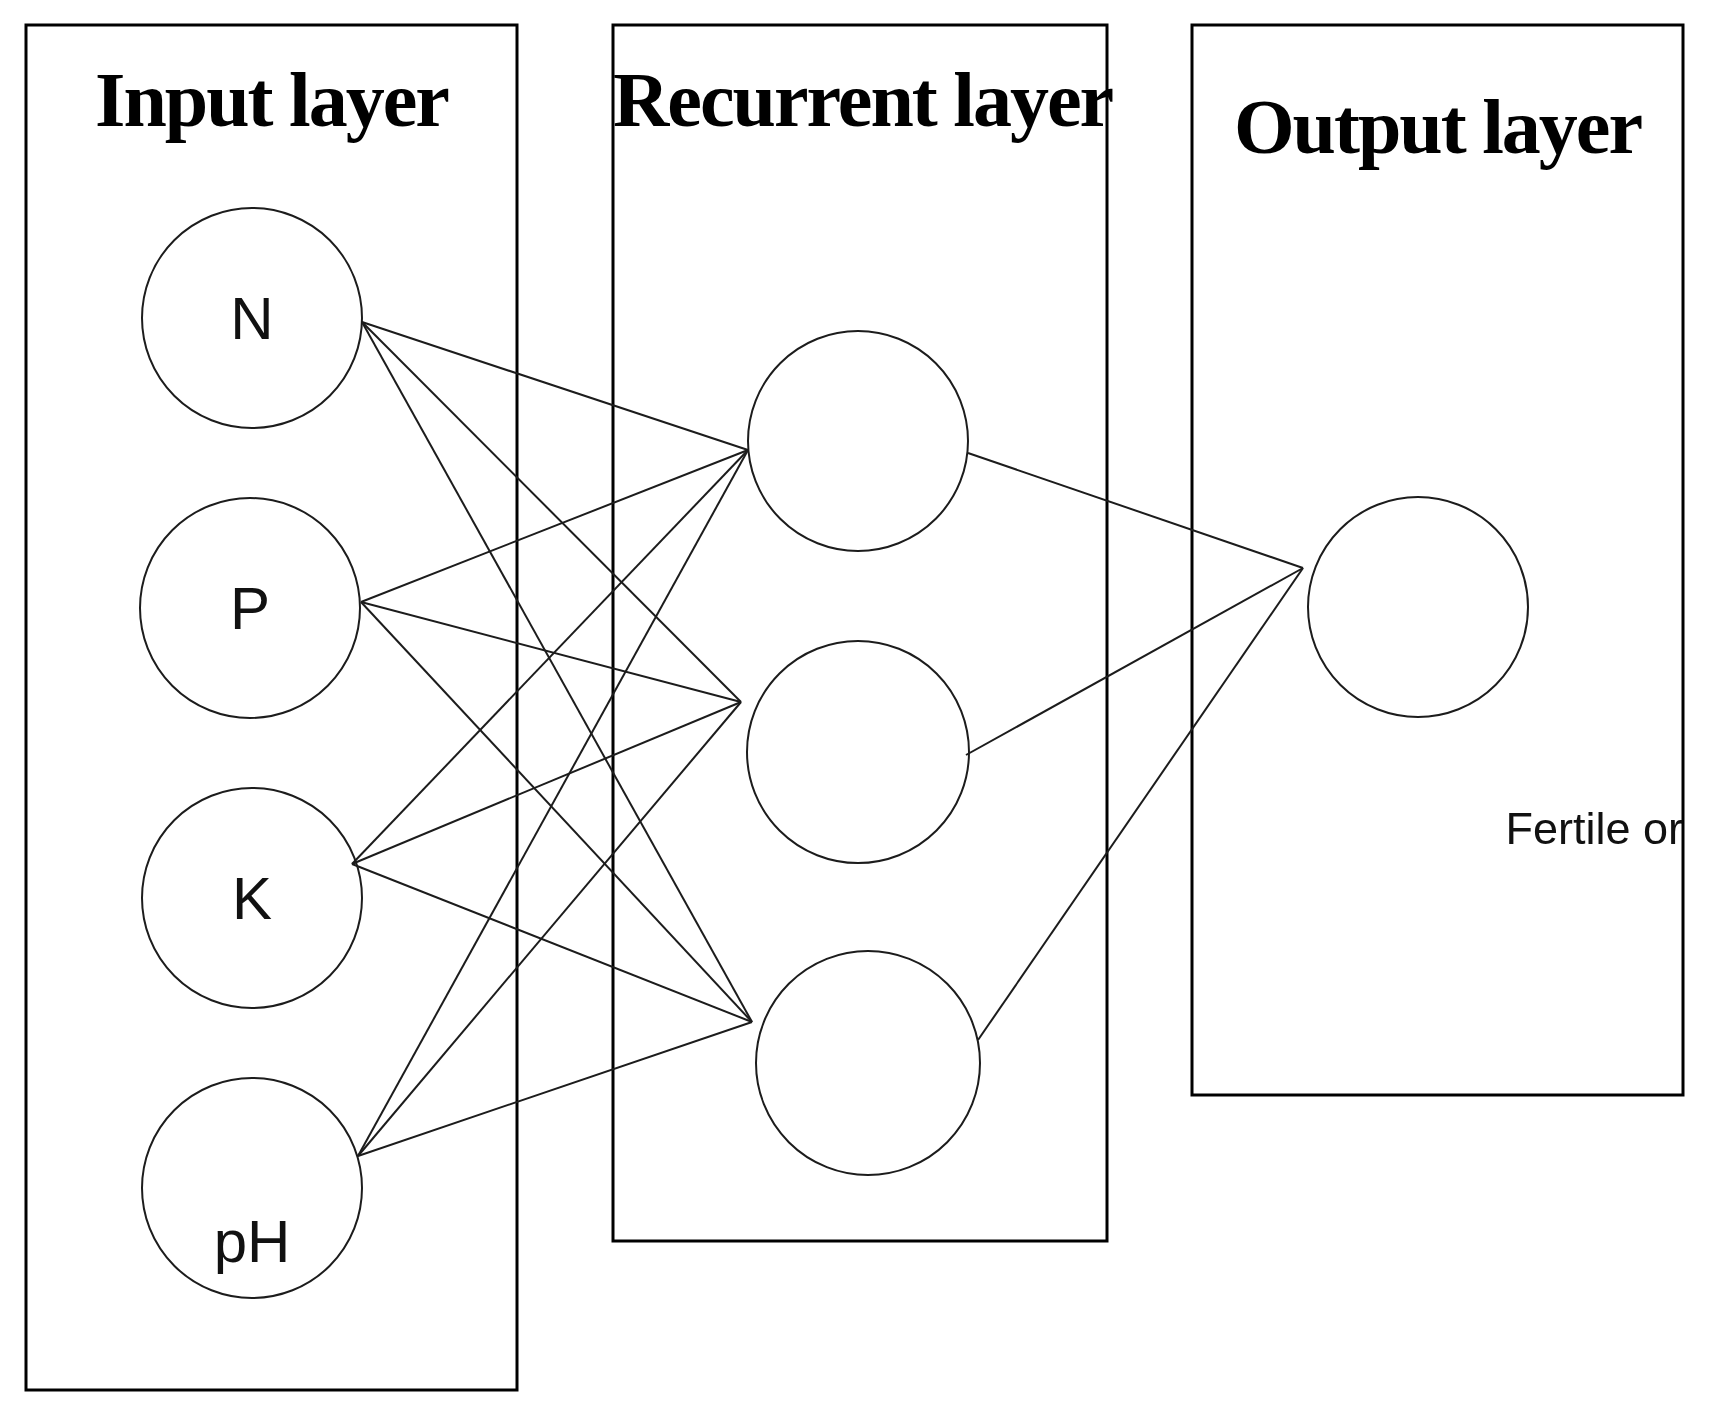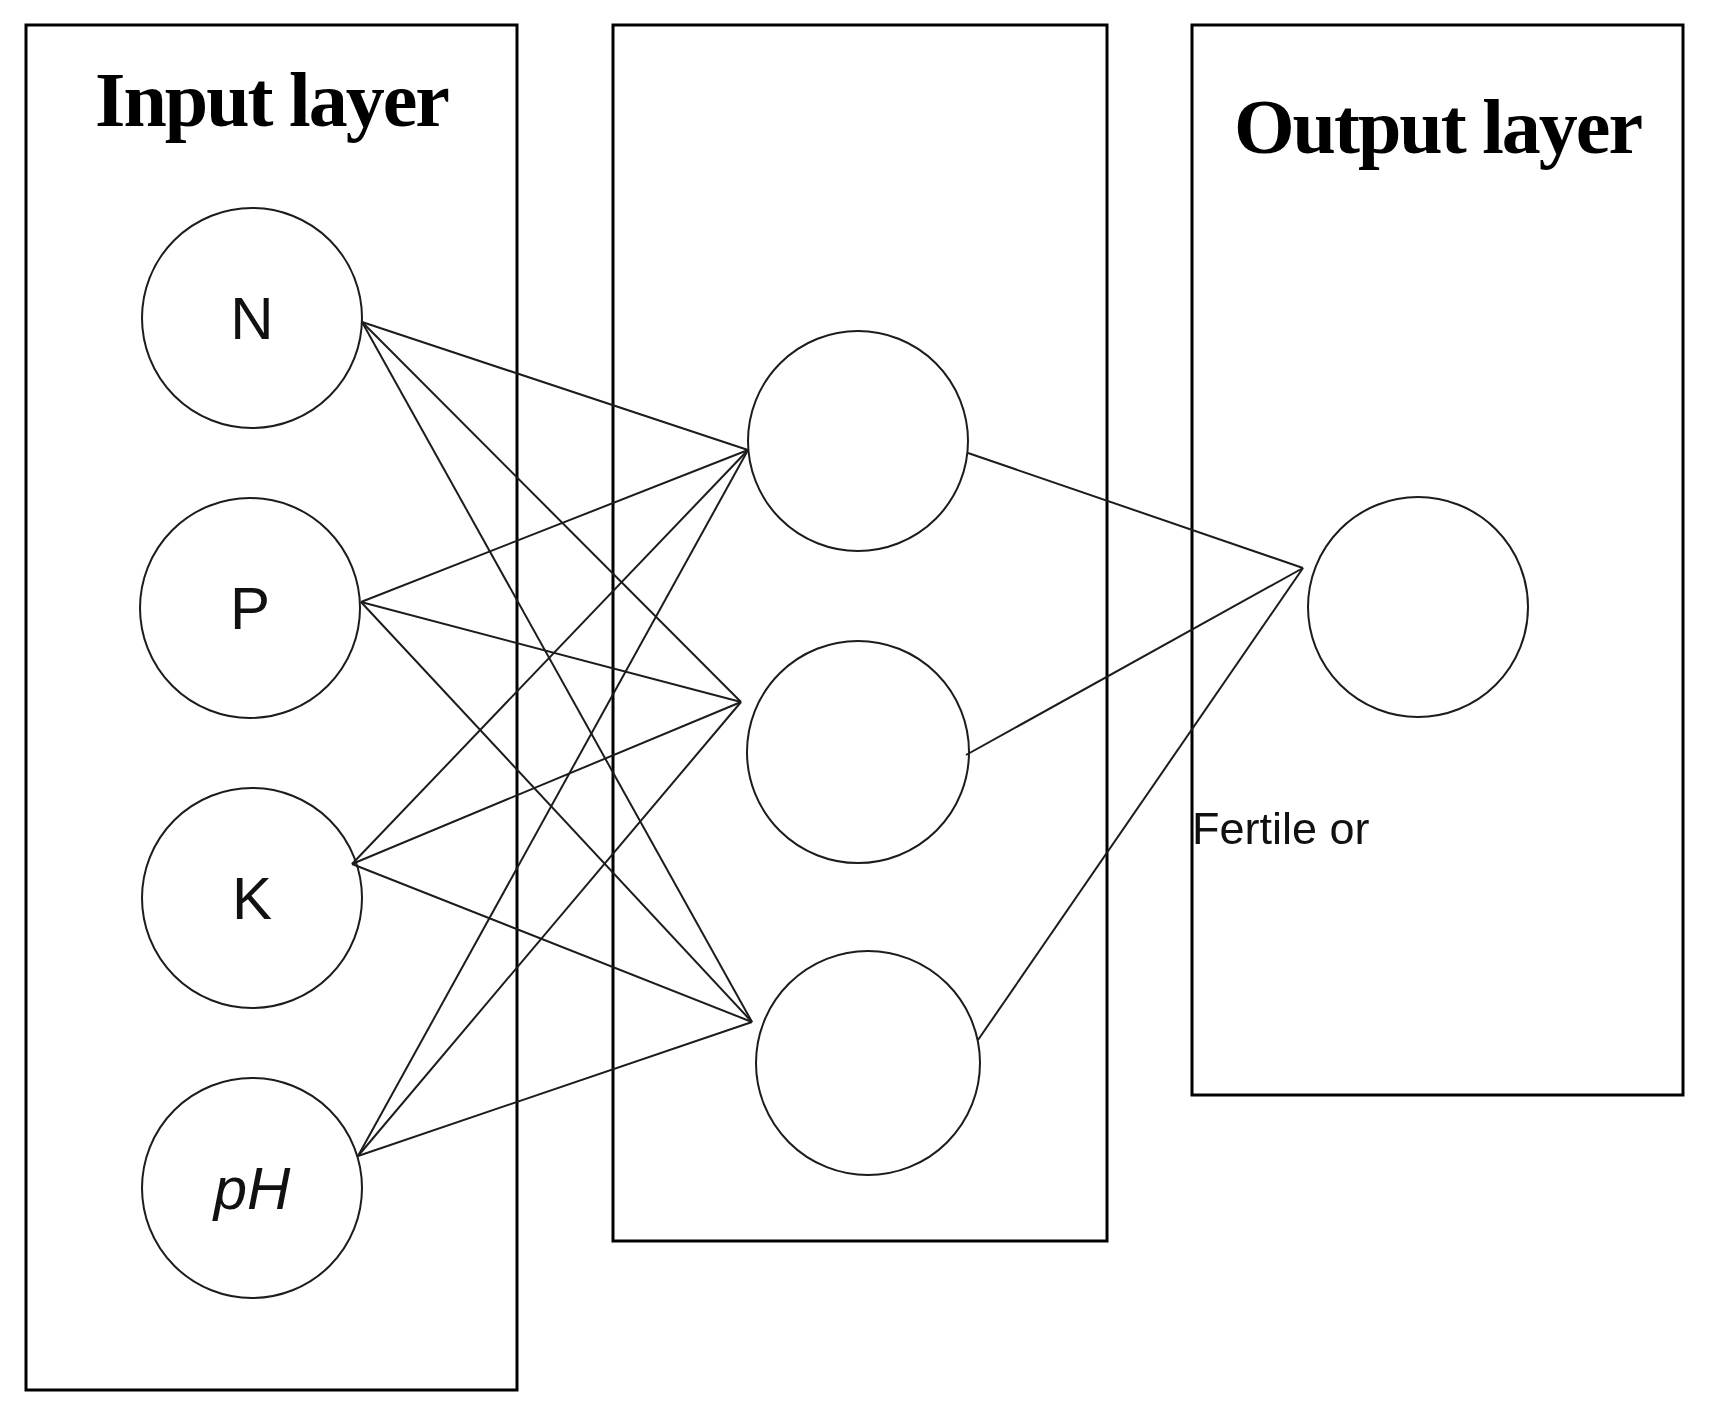--- a/index.html
+++ b/index.html
@@ -56,21 +56,21 @@
     font-weight: 400;
     font-size: 60px;
     color: #111111;
     white-space: nowrap;
   }
   .annotation {
     position: absolute;
     left: 1192px;
     top: 800px;
     width: 491px;
-    text-align: left;
+    text-align: right;
     font-family: "Liberation Sans", sans-serif;
     font-size: 45px;
     line-height: 58px;
     color: #111111;
   }
 </style>
 </head>
 <body>
 
 <div id="stage">
@@ -102,24 +102,25 @@
     <line class="edge" x1="358" y1="1156" x2="748" y2="450"></line>
     <line class="edge" x1="358" y1="1156" x2="741" y2="702"></line>
     <line class="edge" x1="358" y1="1156" x2="752" y2="1022"></line>
 
     <line class="edge" x1="968" y1="453" x2="1303" y2="568"></line>
     <line class="edge" x1="966" y1="755" x2="1303" y2="568"></line>
     <line class="edge" x1="978" y1="1040" x2="1303" y2="568"></line>
   </svg>
 
   <div class="layer-title" style="left:26px;   width:491px;">Input layer</div>
+  <div class="layer-title" style="left:613px;  width:494px;">Recurrent layer</div>
   <div class="layer-title" style="left:1192px; width:491px;margin-top:27px;">Output layer</div>
 
   <span class="node-label" style="left:252px; top:318px;">N</span>
   <span class="node-label" style="left:250px; top:608px;">P</span>
   <span class="node-label" style="left:252px; top:898px;">K</span>
-  <span class="node-label" style="left:252px; top:1188px;font-style:italic;">pH</span>
+  <span class="node-label" style="left:252px; top:1241px;">pH</span>
 
   <div class="annotation">
     <div>Fertile or</div>
   </div>
 
 </div>
 
 </body></html>

